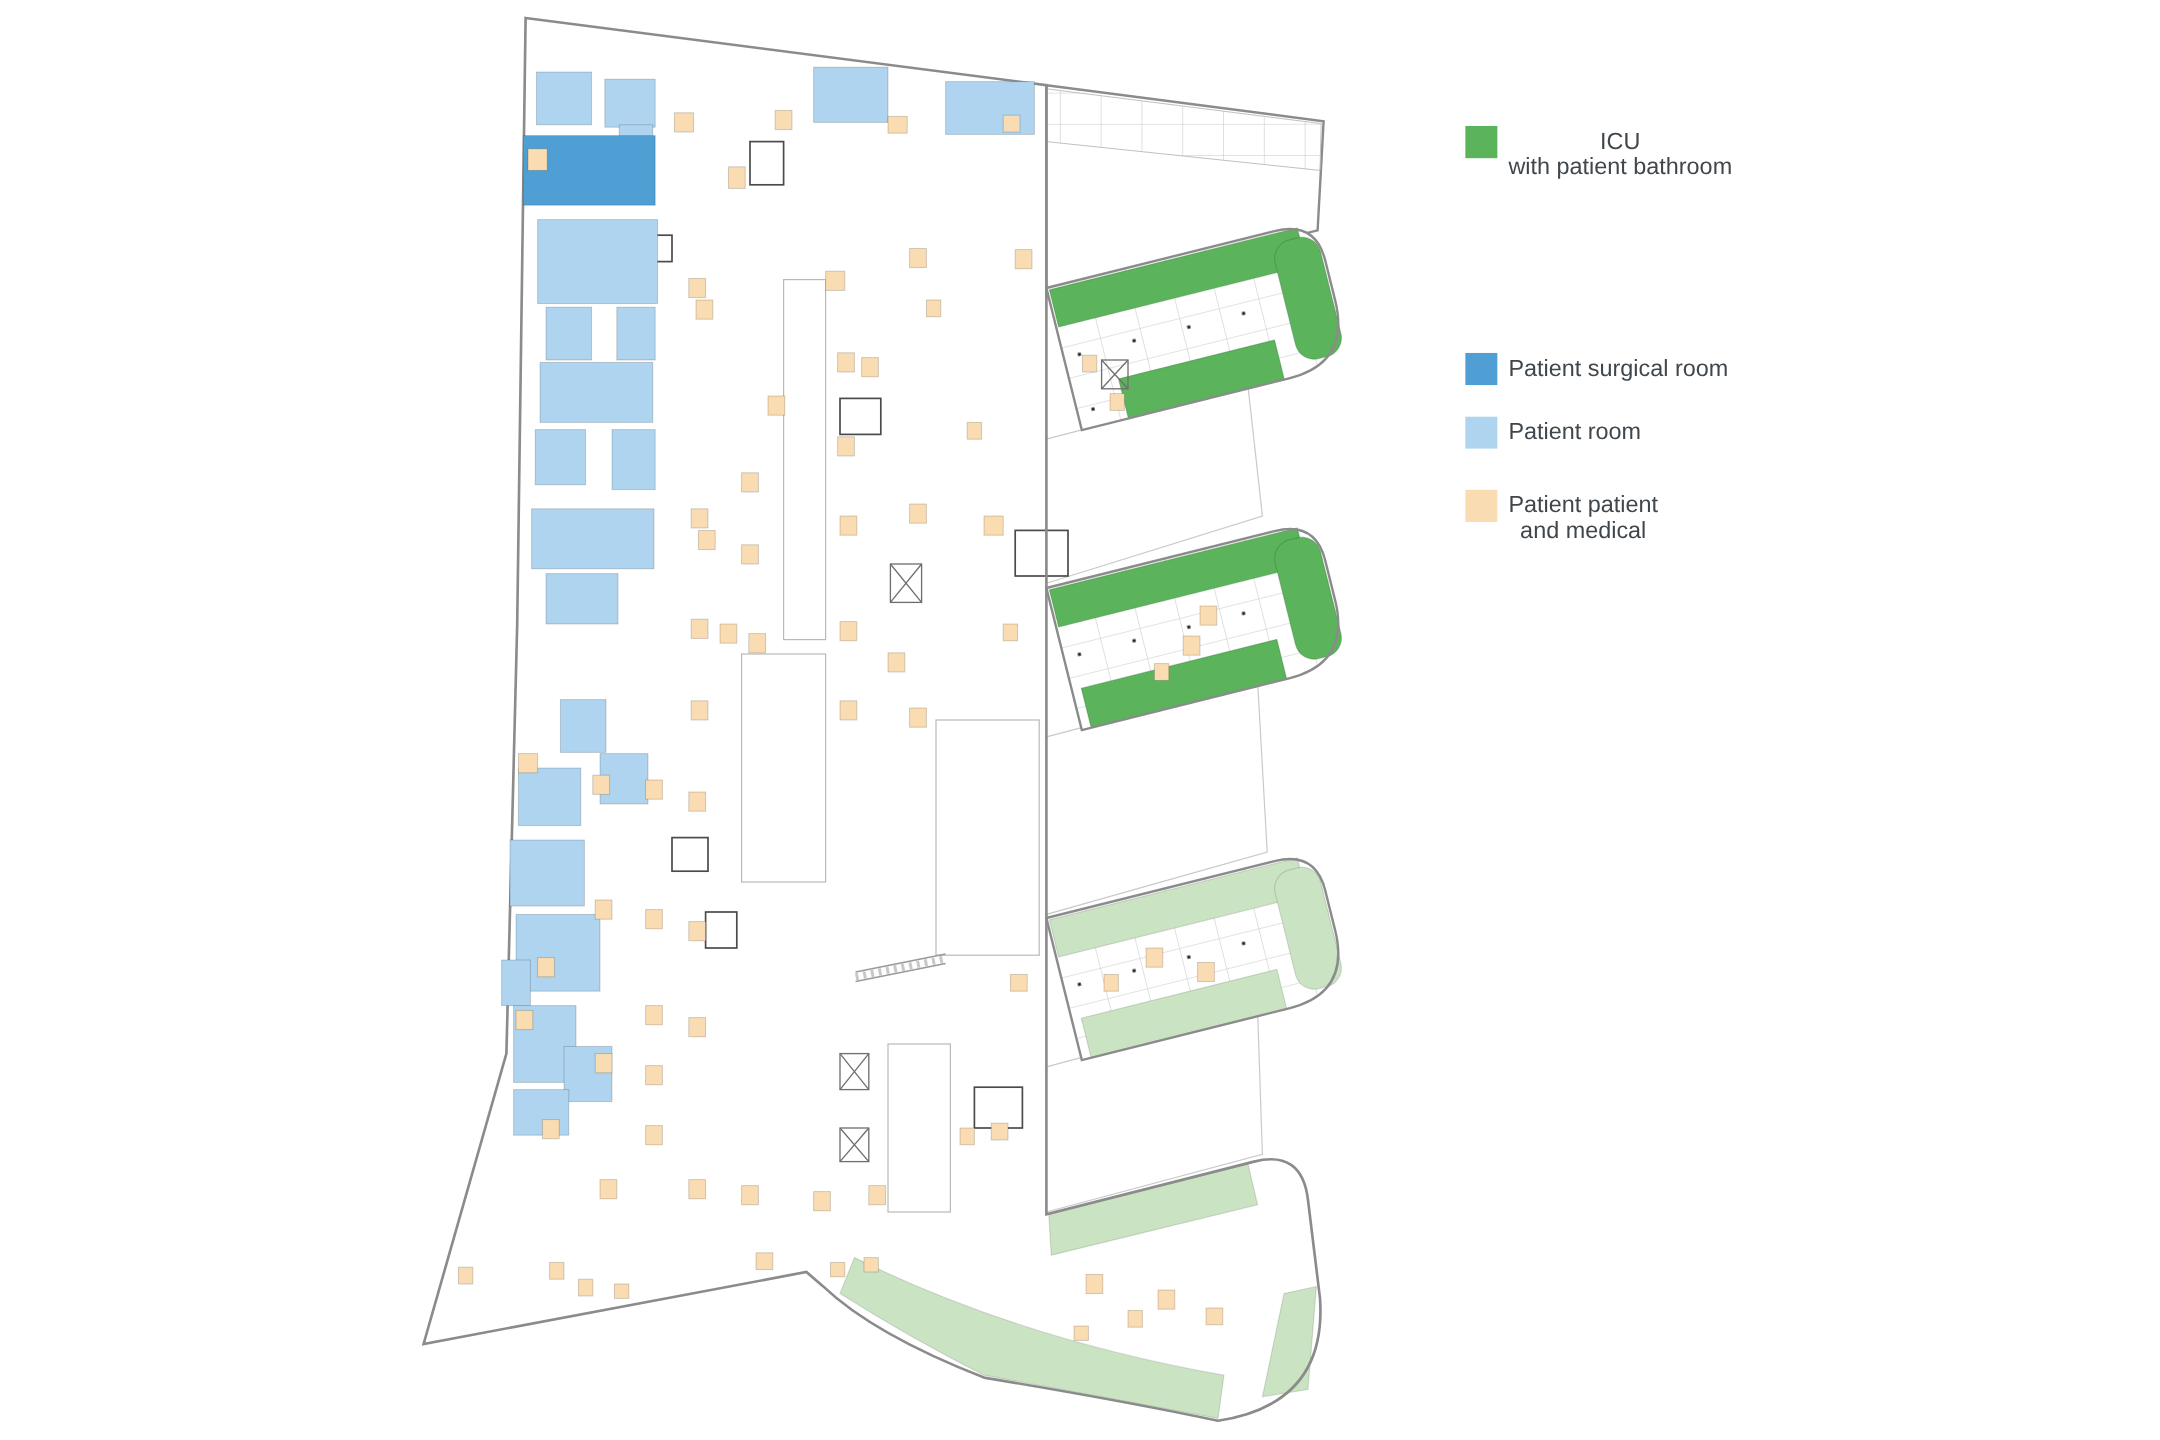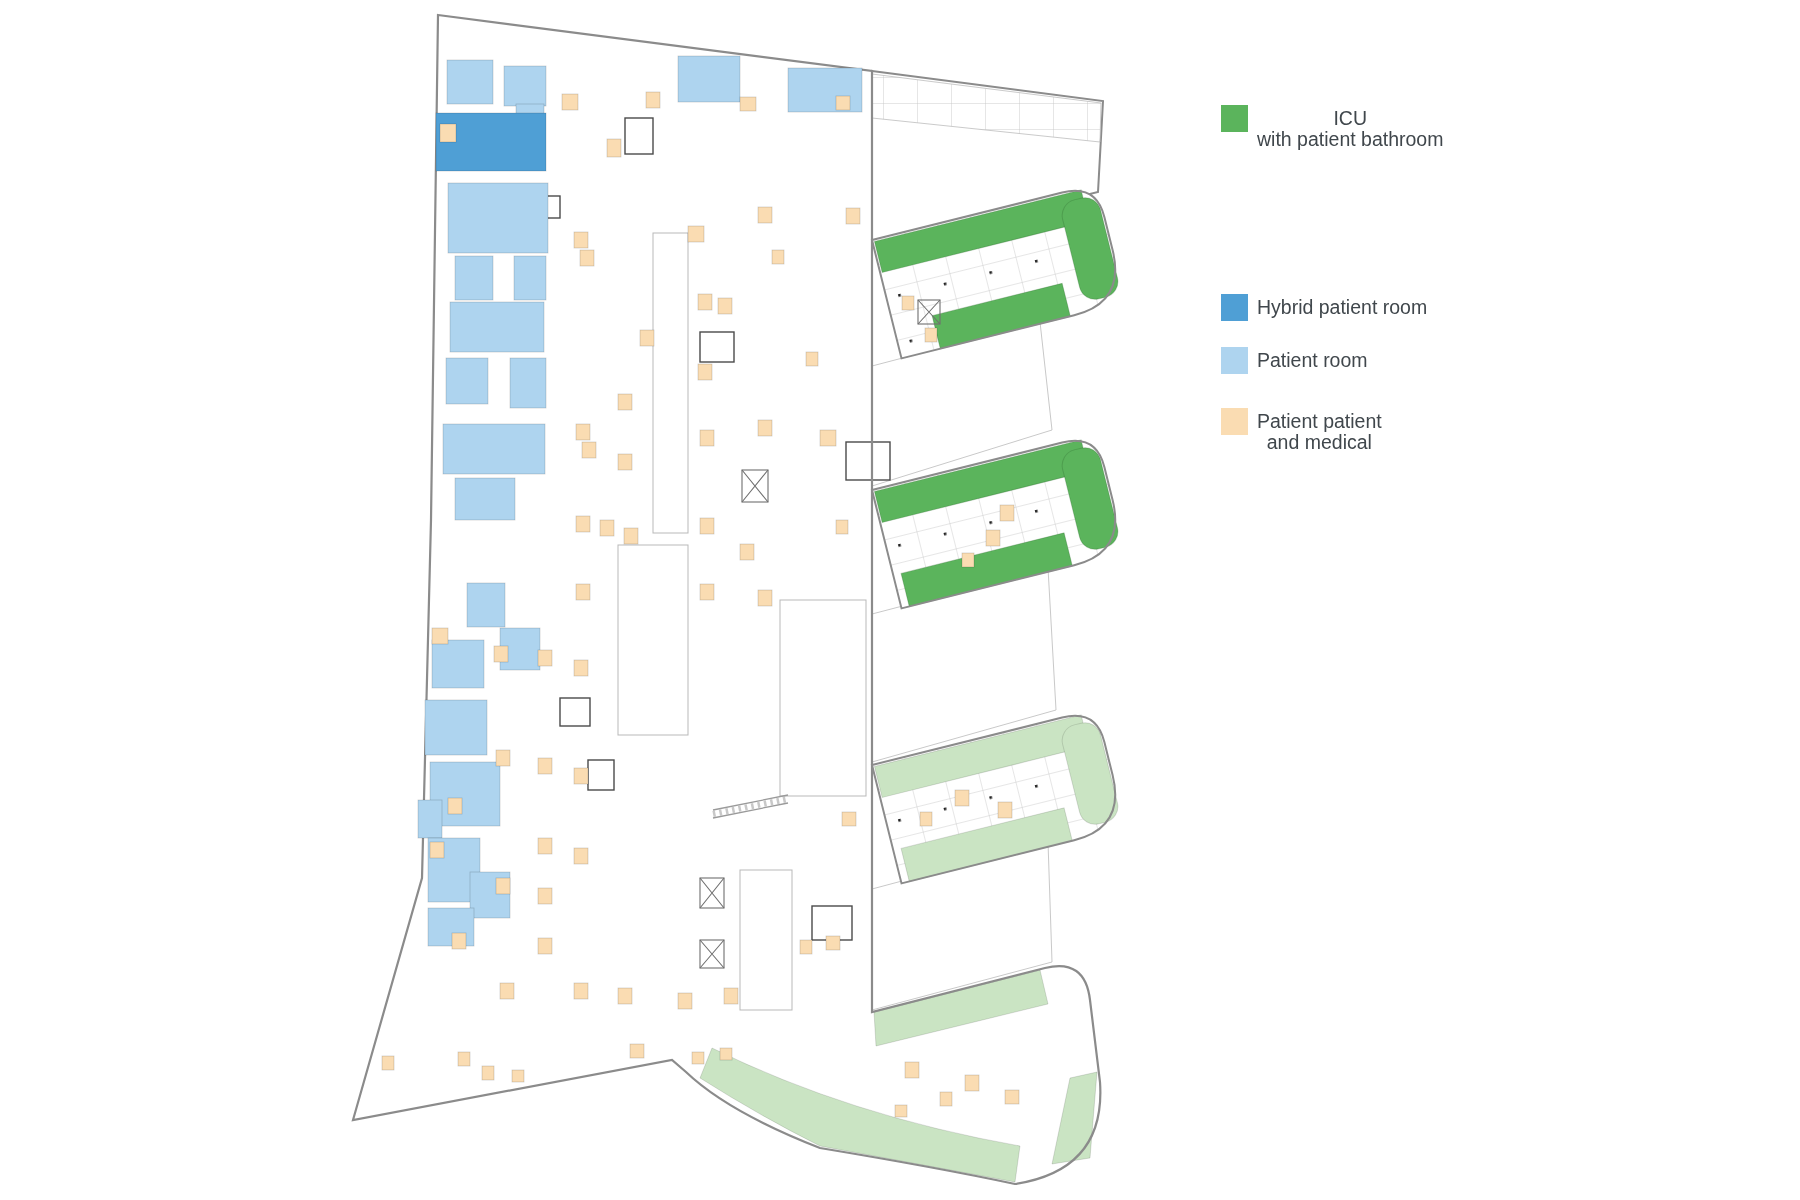--- a/index.html
+++ b/index.html
@@ -248,21 +248,21 @@
         <span class="lg-line">with patient bathroom</span>
       </div>
     </div>
 
 
     <div class="lg-item" style="top:294px">
       <svg class="lg-swatch" width="27" height="27">
         <rect width="27" height="27" fill="#4f9fd5"></rect>
       </svg>
       <div class="lg-text">
-        <span class="lg-line">Hybrid patient room</span>
+        <span class="lg-line">Patient surgical room</span>
       </div>
     </div>
 
     <div class="lg-item" style="top:347px">
       <svg class="lg-swatch" width="27" height="27">
         <rect width="27" height="27" fill="#aed4ef"></rect>
       </svg>
       <div class="lg-text">
         <span class="lg-line">Patient room</span>
       </div>

